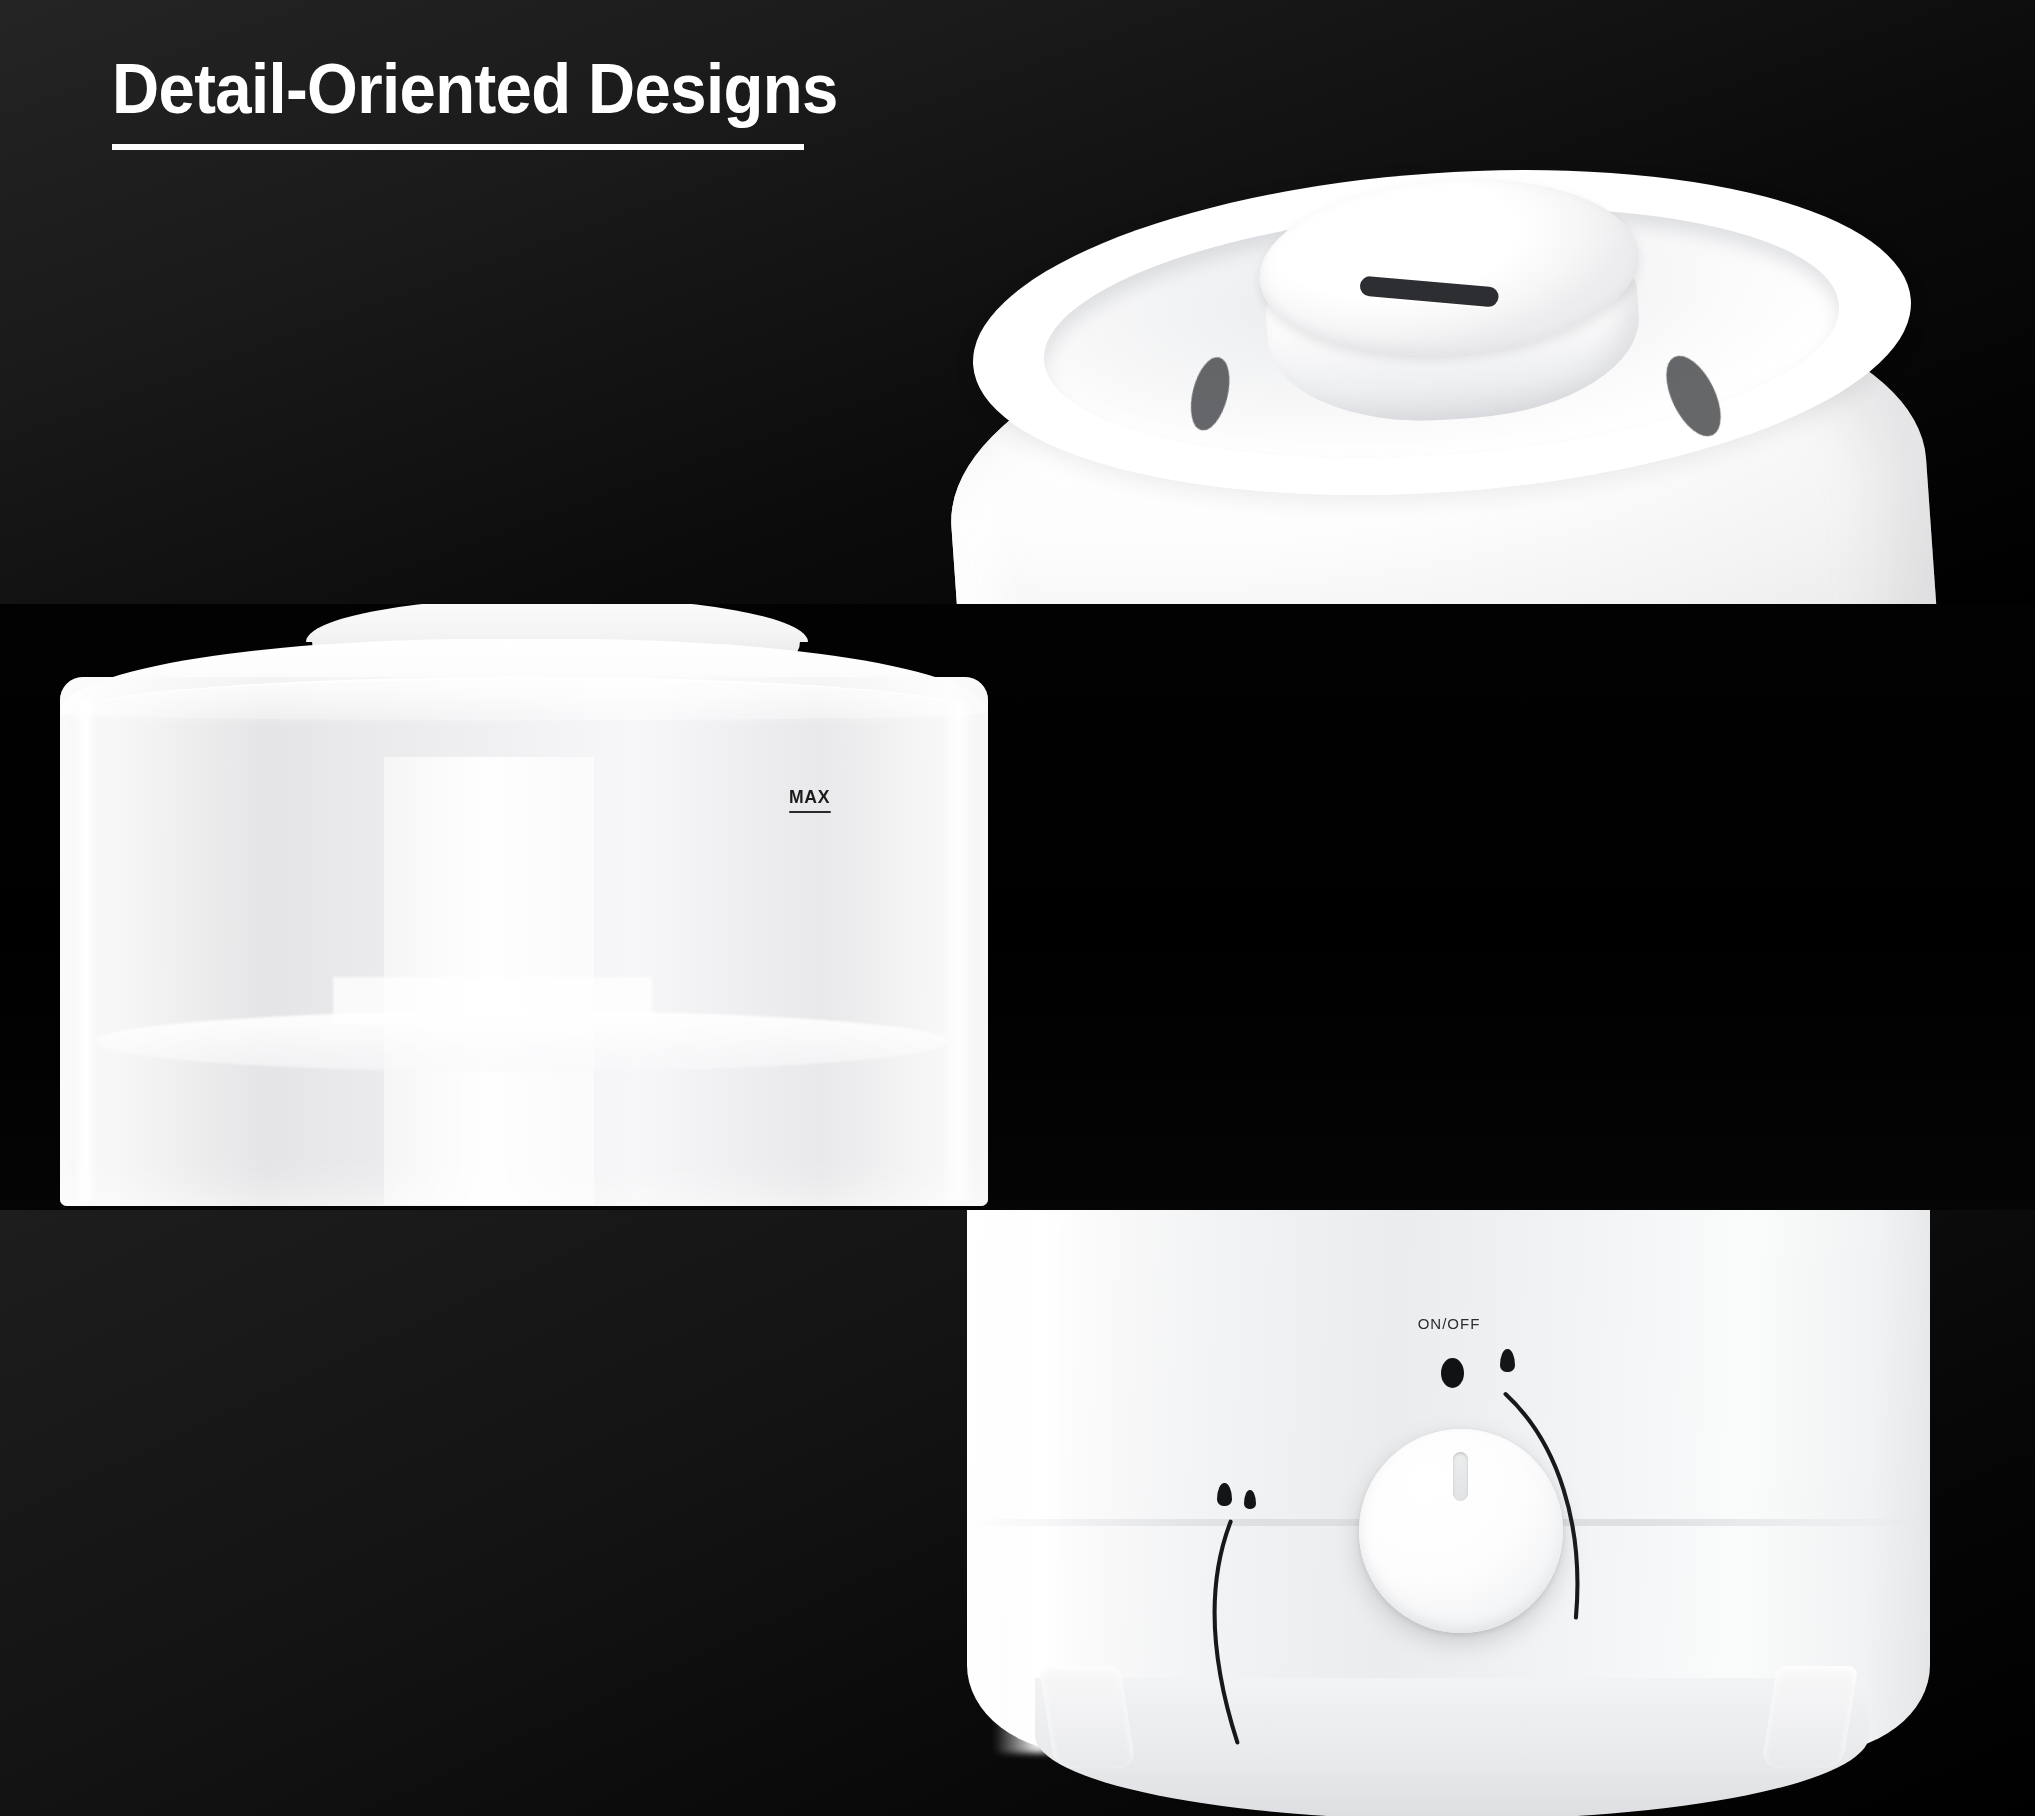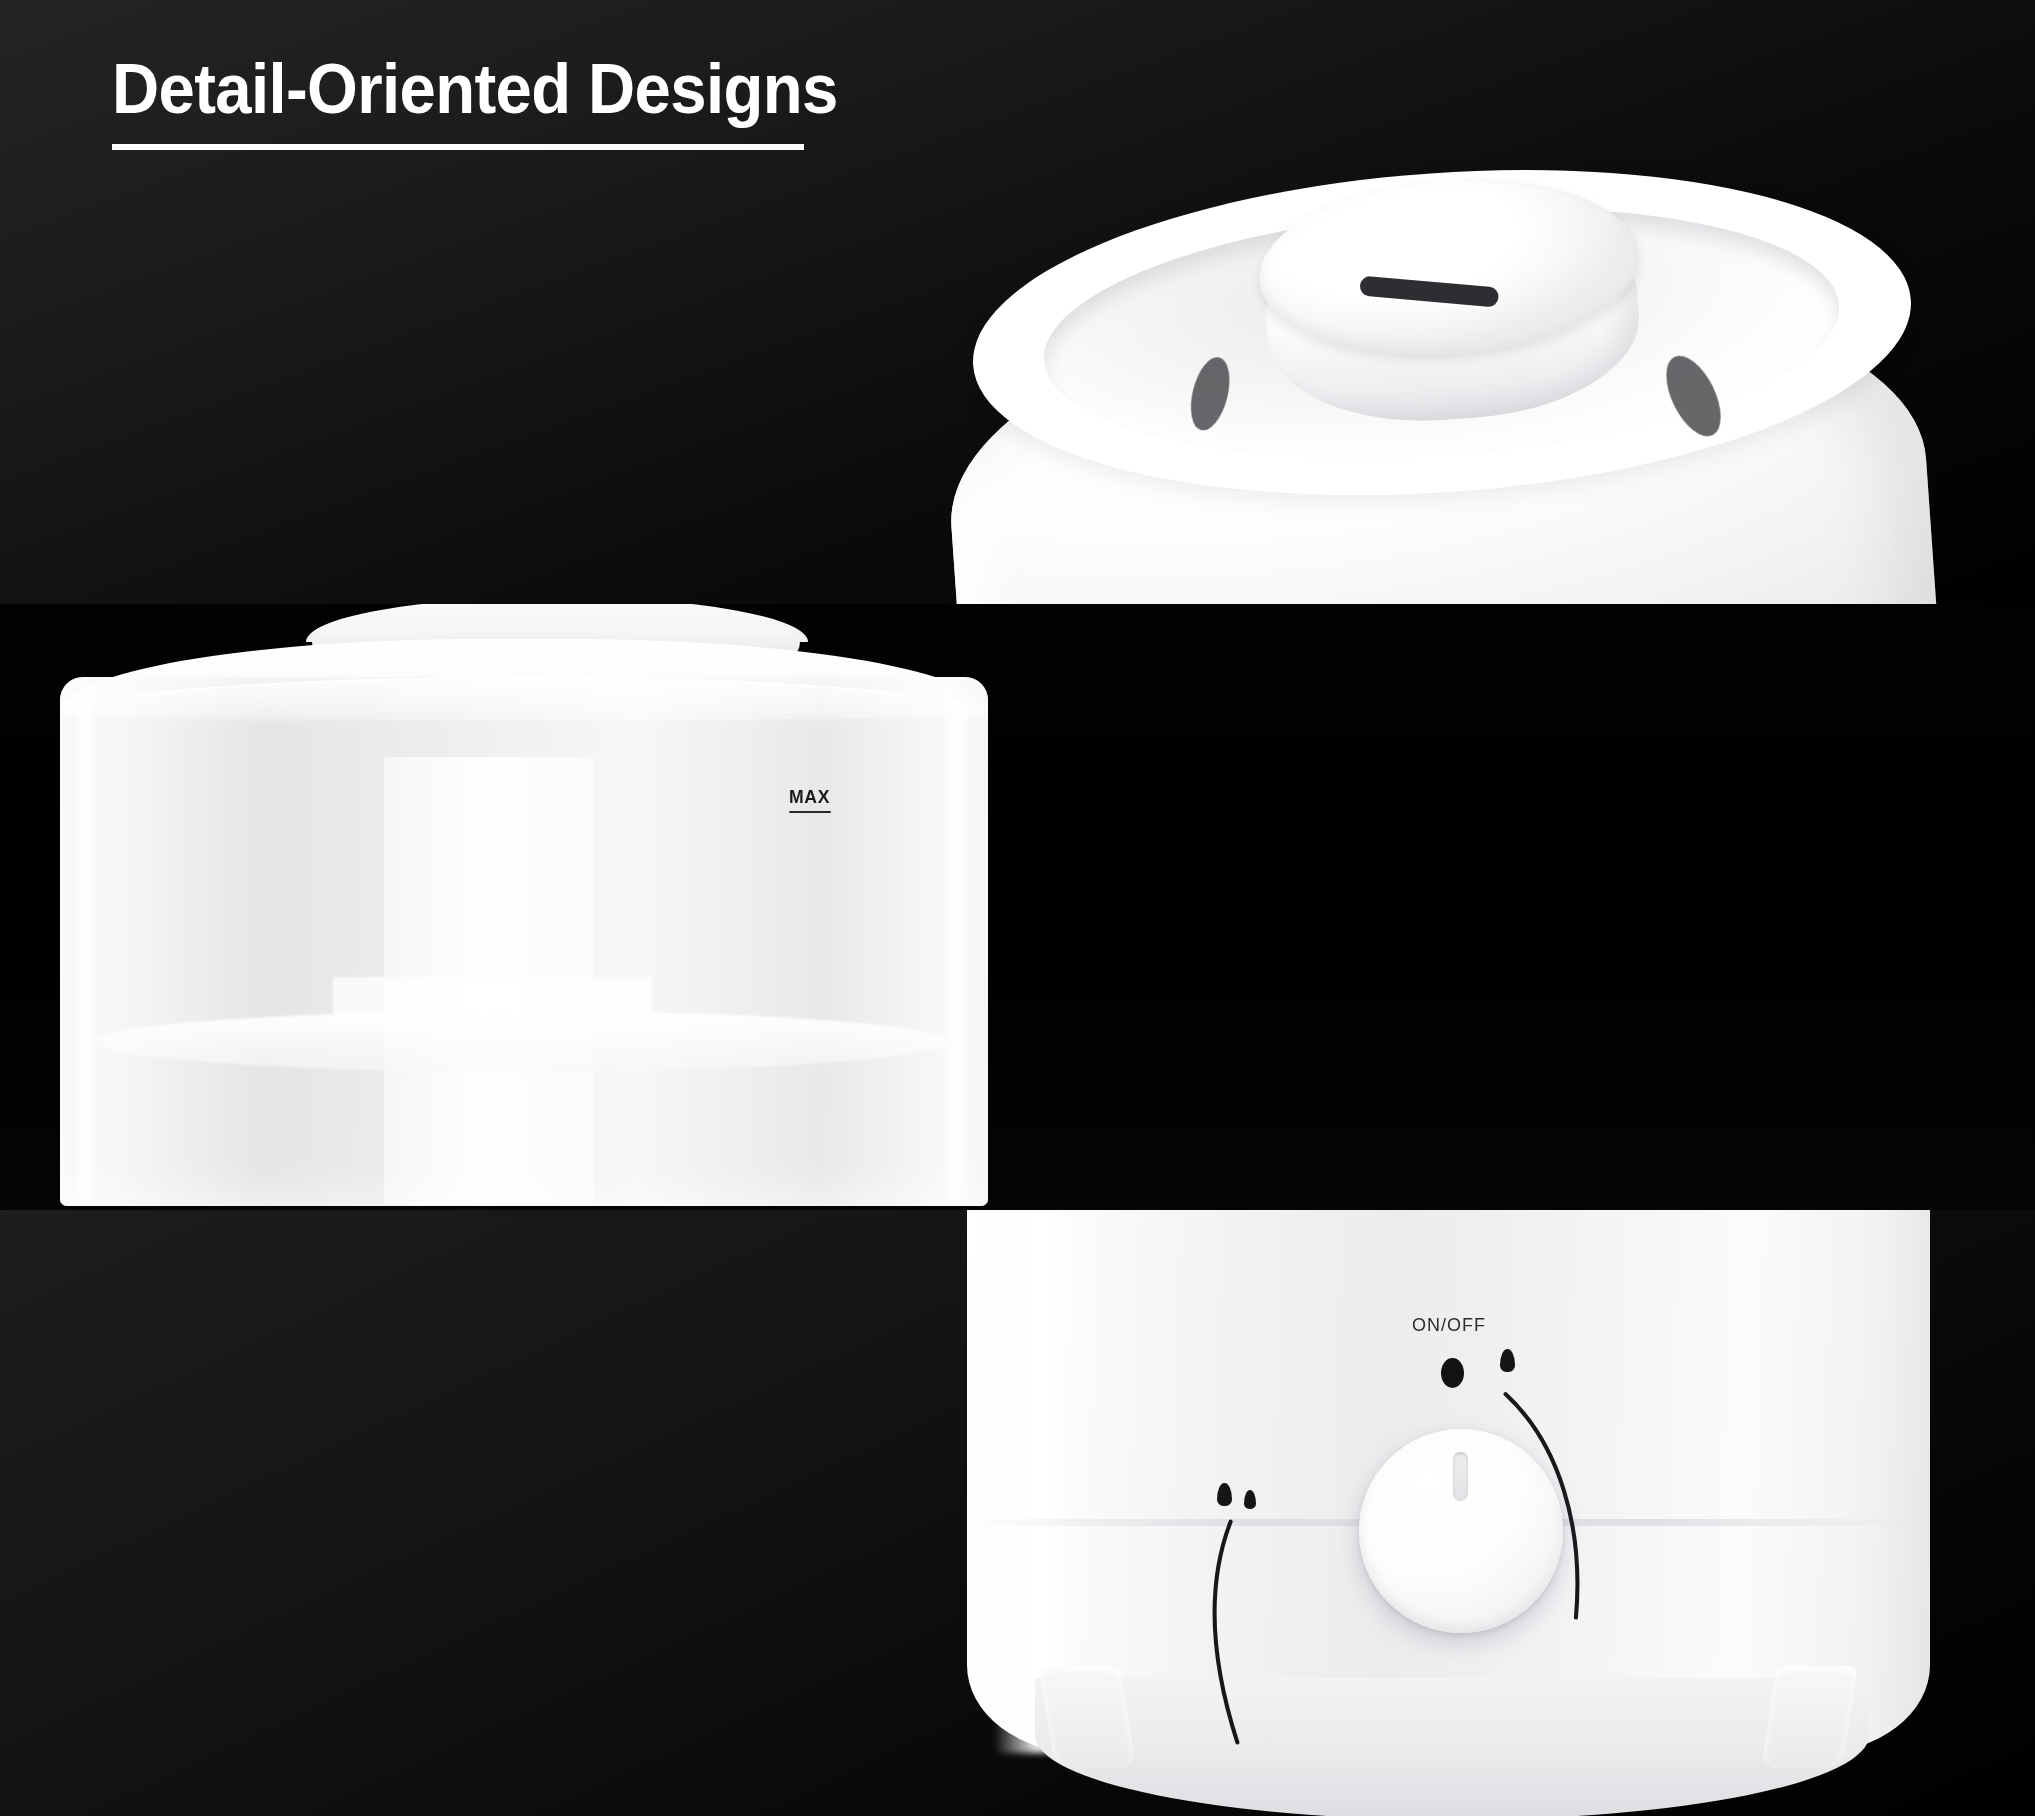--- a/index.html
+++ b/index.html
@@ -199,21 +199,21 @@
     box-shadow:inset 0 4.1px 8.1px rgba(255,255,255,.9);
   }
   #foot-l { left:80px; transform:skewX(9deg); }
   #foot-r { left:802px; transform:skewX(-9deg); }
 
   
   #dial-cluster { position:absolute; left:292px; top:105px; width:380px; height:353px; }
 
   #onoff-label {
     position:absolute; left:0; right:0; top:0; text-align:center;
-    font-size:18px; font-weight:400; color:#2b2c2e; letter-spacing:1px;
+    font-size:15px; font-weight:400; color:#2b2c2e; letter-spacing:1px;
   }
   #onoff-dot {
     position:absolute; left:182px; top:43px; width:23px; height:30px;
     border-radius:50%; background:#111214;
   }
   .dropshape {
     position:absolute; width:15px; height:23px; background:#141517;
     border-radius:56% 56% 50% 50% / 82% 82% 34% 34%;
     transform:rotate(0deg);
   }

